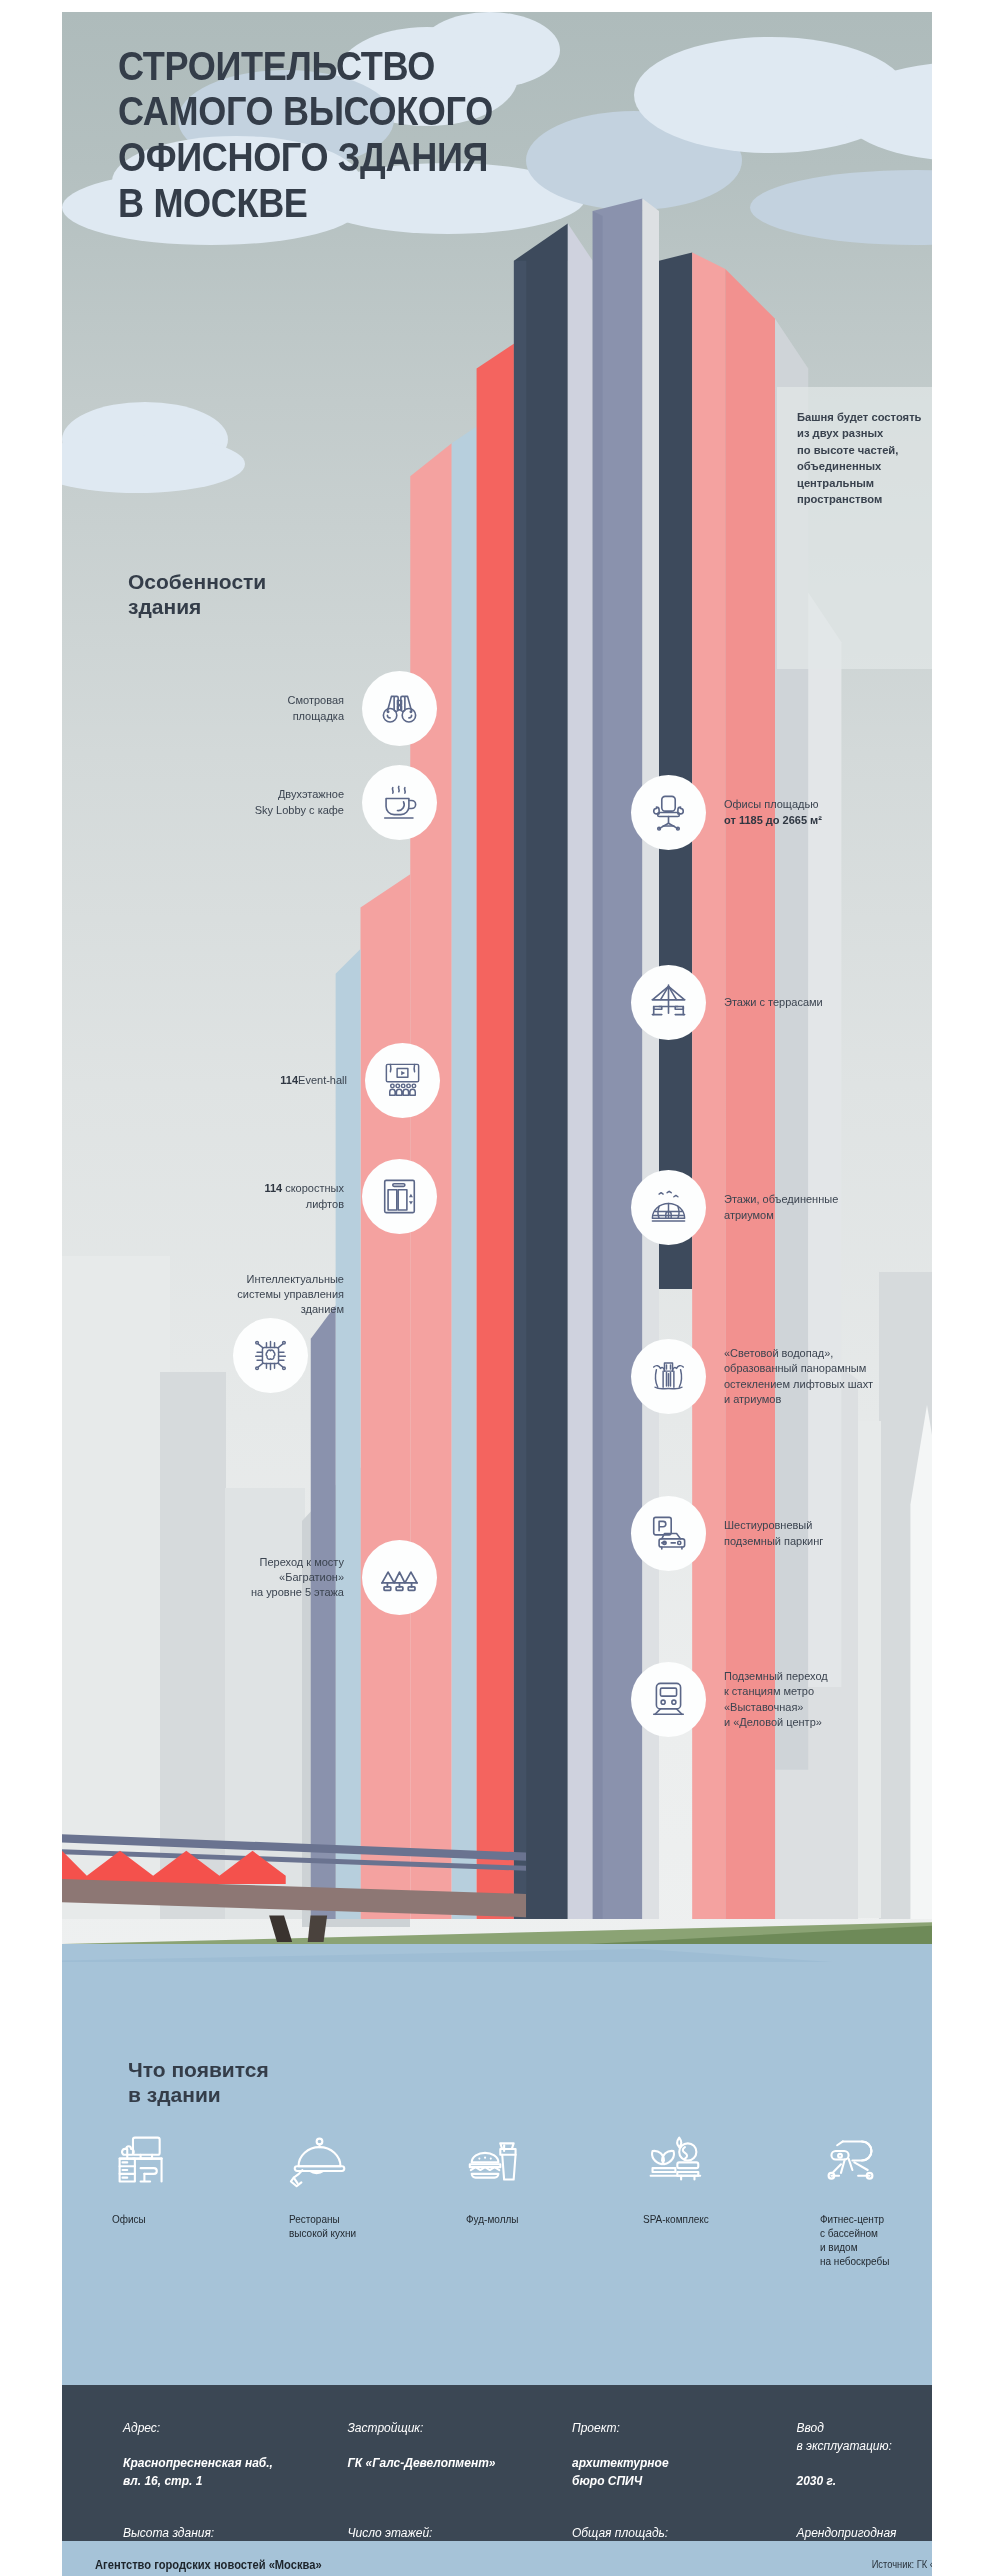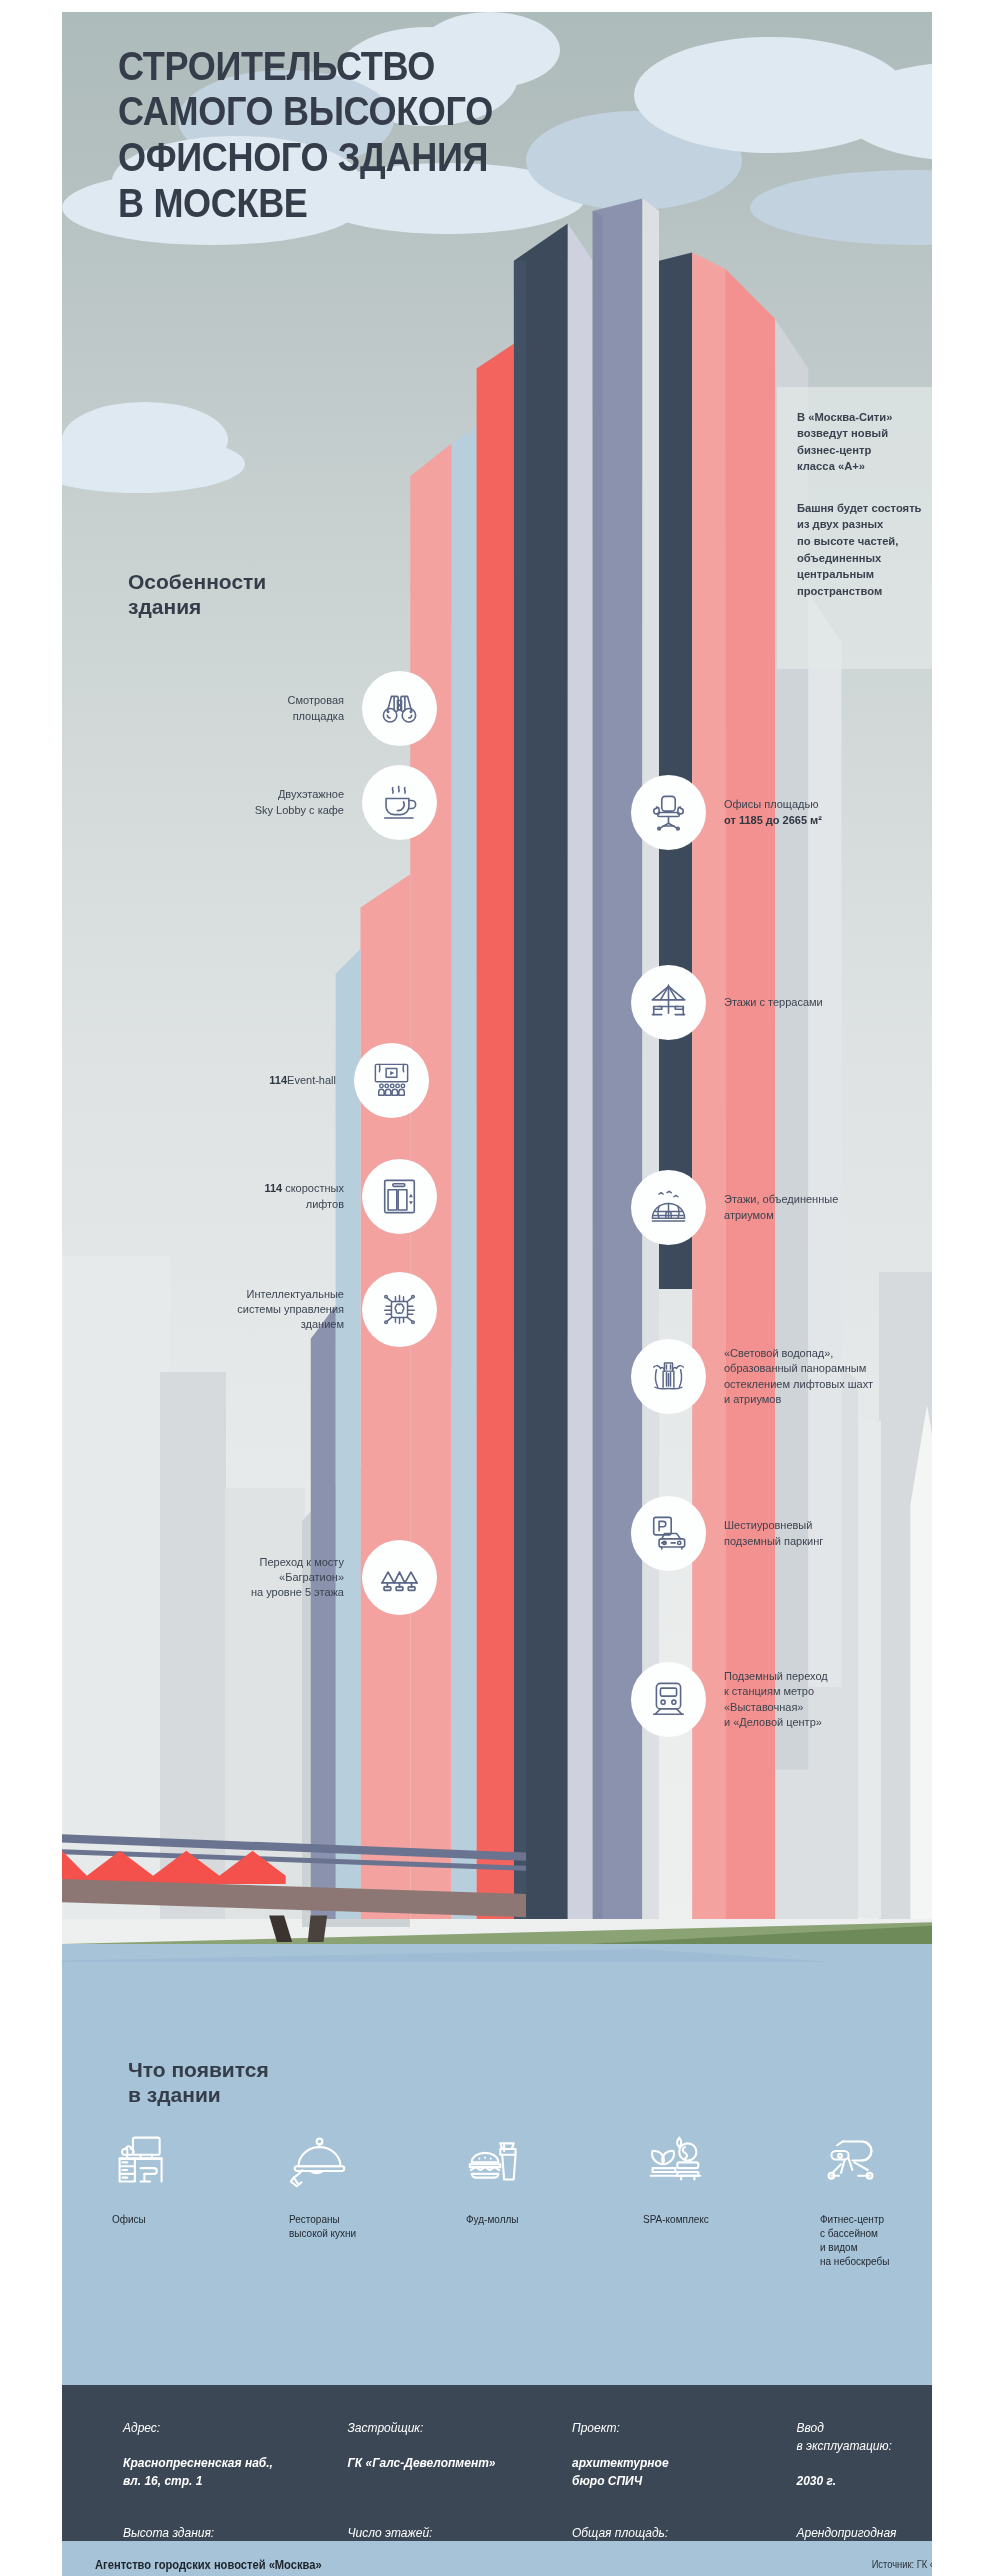--- a/index.html
+++ b/index.html
@@ -221,24 +221,20 @@
   </div>
 
   <div class="title">
     <div>СТРОИТЕЛЬСТВО</div>
     <div>САМОГО ВЫСОКОГО</div>
     <div>ОФИСНОГО ЗДАНИЯ</div>
     <div>В МОСКВЕ</div>
   </div>
 
   <div class="infobox">
-    <p>В «Москва-Сити»
-возведут новый
-бизнес-центр
-класса «А+»</p>
     <p>Башня будет состоять
 из двух разных
 по высоте частей,
 объединенных
 центральным
 пространством</p>
   </div>
 
   <div class="sec-head" id="features-heading">Особенности
 здания</div>
@@ -269,21 +265,21 @@
         <path d="M12 26h34v12a12 12 0 0 1-12 12H24a12 12 0 0 1-12-12z"></path>
         <path d="M46 29h4a6 6 0 0 1 0 12h-4"></path>
         <path d="M38 31a9 9 0 0 1-9 13"></path>
         <path d="M10 55h42"></path>
       </svg>
     </div>
     <div class="flabel">Двухэтажное
 Sky Lobby с кафе</div>
   </div>
 
-  <div class="feature left" style="left:108px;top:1031px;">
+  <div class="feature left" style="left:119px;top:1031px;">
     <div class="bubble">
       <svg viewBox="0 0 64 64" fill="none" stroke="#5b6788" stroke-width="2.2" stroke-linecap="round" stroke-linejoin="round">
         <rect x="8" y="8" width="48" height="26" rx="2"></rect>
         <path d="M14 8c1 5 1 8 0 11M50 8c-1 5-1 8 0 11"></path>
         <rect x="24" y="14" width="16" height="13"></rect>
         <polygon points="30,18 36,21 30,24" fill="#5b6788" stroke="none"></polygon>
         <circle cx="17" cy="40" r="2.6"></circle>
           <circle cx="25" cy="40" r="2.6"></circle>
           <circle cx="33" cy="40" r="2.6"></circle>
           <circle cx="41" cy="40" r="2.6"></circle>
@@ -302,21 +298,21 @@
         <rect x="15" y="22" width="13" height="30"></rect>
           <rect x="30" y="22" width="13" height="30"></rect>
         <polygon points="49,28 52,33 46,33" fill="#5b6788" stroke="none"></polygon>
         <polygon points="49,44 52,39 46,39" fill="#5b6788" stroke="none"></polygon>
       </svg>
     </div>
     <div class="flabel"><b>114</b><span> скоростных
 лифтов</span></div>
   </div>
 
-  <div class="feature left" style="left:116px;top:1260px;">
+  <div class="feature left" style="left:116px;top:1260px;flex-direction:column;">
     <div class="bubble">
       <svg viewBox="0 0 64 64" fill="none" stroke="#5b6788" stroke-width="2.2" stroke-linecap="round" stroke-linejoin="round">
         <rect x="20" y="20" width="24" height="24" rx="3"></rect>
         <path d="M27 27c-2 2-2 5 0 6 -1 3 2 6 5 4 3 2 6-1 5-4 2-1 2-4 0-6 0-3-4-4-5-2 -1-2-5-1-5 2z"></path>
         <path d="M26 20v-7M32 20v-9M38 20v-7M26 44v7M32 44v9M38 44v7"></path>
         <path d="M20 27h-8M20 33h-10M20 39h-8M44 27h8M44 33h10M44 39h8"></path>
         <circle cx="12" cy="13" r="2"></circle>
           <circle cx="52" cy="13" r="2"></circle>
           <circle cx="12" cy="51" r="2"></circle>
           <circle cx="52" cy="51" r="2"></circle>

